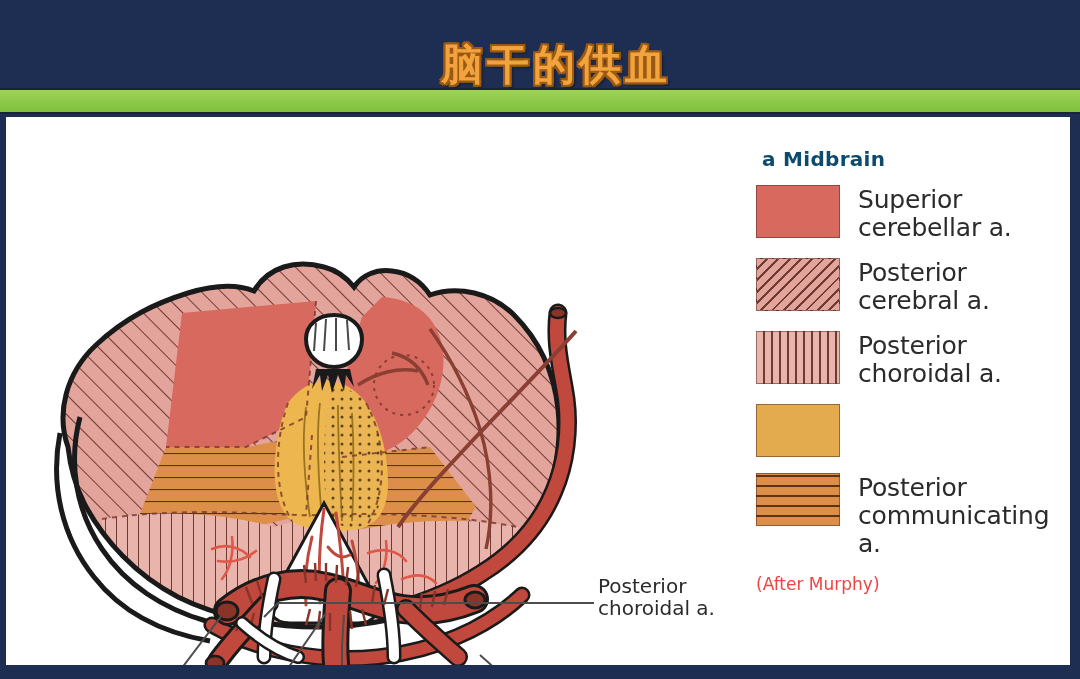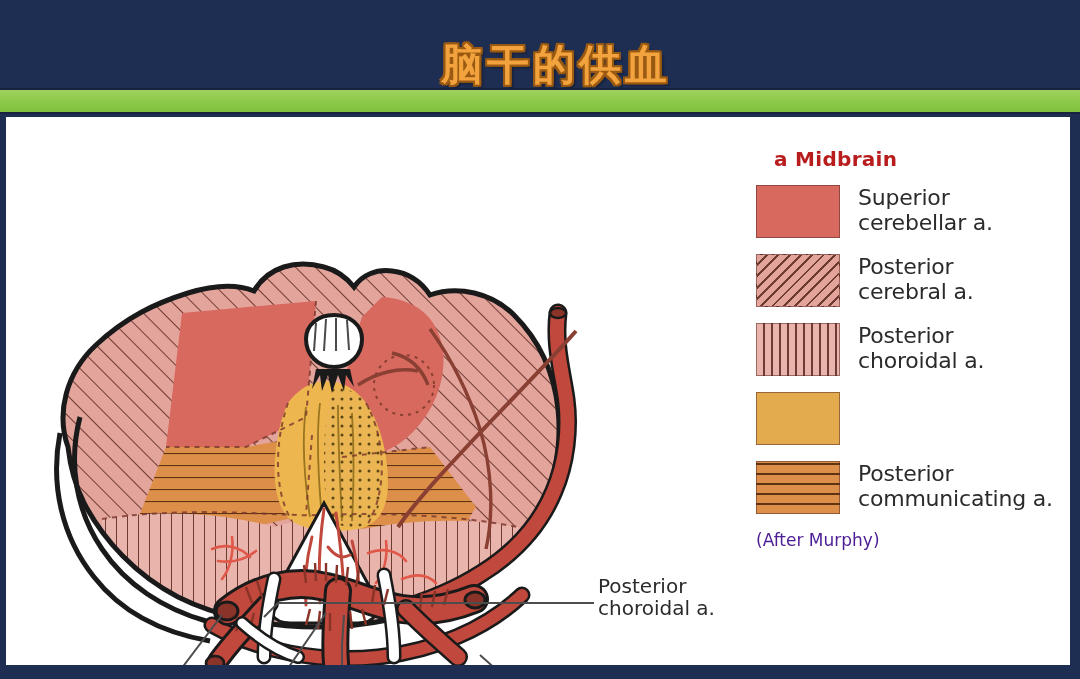--- a/index.html
+++ b/index.html
@@ -45,39 +45,39 @@
   .bottom-band{
     position:absolute;left:0;top:669px;width:1080px;height:10px;background:#1e2d52;
   }
   
   .figure{position:absolute;left:0;top:0;width:740px;height:548px;}
   .figure svg{display:block;}
   .legend{
     position:absolute;left:744px;top:30px;width:310px;height:510px;
   }
   .legend-title{
-    font-size:20px;font-weight:bold;color:#b91c1c;
-    margin:0 0 14px 24px;letter-spacing:.3px;
+    font-size:20px;font-weight:bold;color:#0c4a6e;
+    margin:0 0 14px 12px;letter-spacing:.3px;
     font-family:"DejaVu Sans","Liberation Sans",sans-serif;
   }
   .legend-row{display:flex;align-items:flex-start;margin-bottom:16px;}
   .swatch{
     width:84px;height:53px;flex:0 0 84px;margin-right:18px;margin-left:6px;
     border:1px solid rgba(90,45,40,.55);
     box-sizing:border-box;position:relative;overflow:hidden;
   }
   .legend-label{
-    font-size:22px;line-height:1.12;color:#2b2b2b;
+    font-size:25px;line-height:1.12;color:#2b2b2b;
     font-family:"DejaVu Sans","Liberation Sans",sans-serif;
     letter-spacing:-.2px;
     padding-top:1px;
     white-space:pre-line;
   }
   .credit{
-    font-size:17px;color:#4c1d95;margin-left:6px;margin-top:2px;
+    font-size:17px;color:#ef4444;margin-left:6px;margin-top:2px;
     font-family:"DejaVu Sans","Liberation Sans",sans-serif;
   }
   
   .sw-solid-red{background:#d8695f;}
   .sw-diag{
     background:#e3a49c;
     background-image:repeating-linear-gradient(-45deg,
       transparent 0 6px, #6e3b33 6px 8px);
   }
   .sw-vert{

